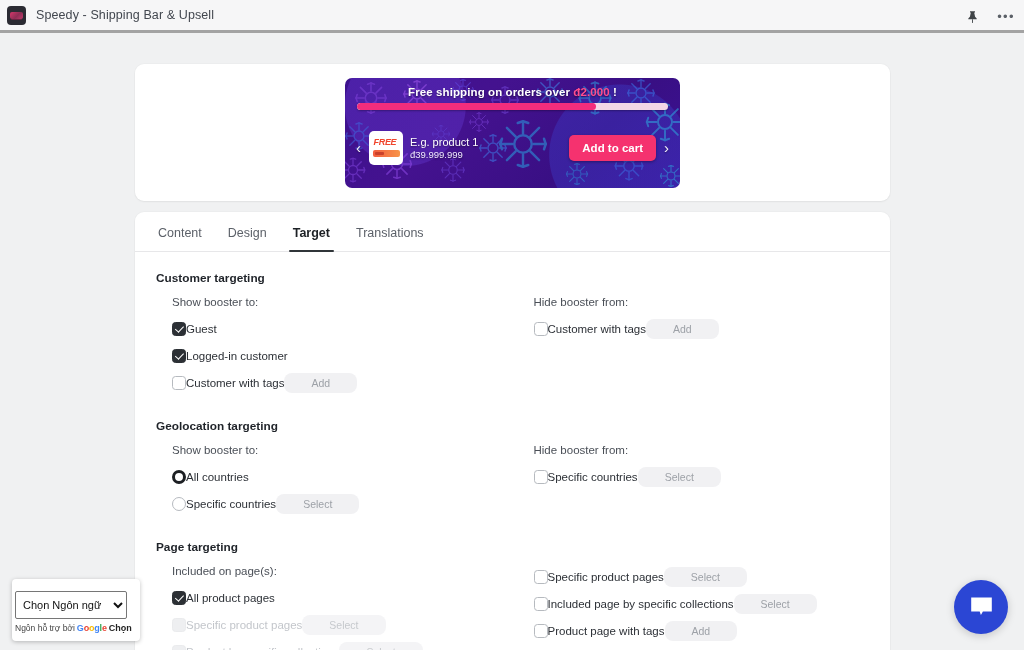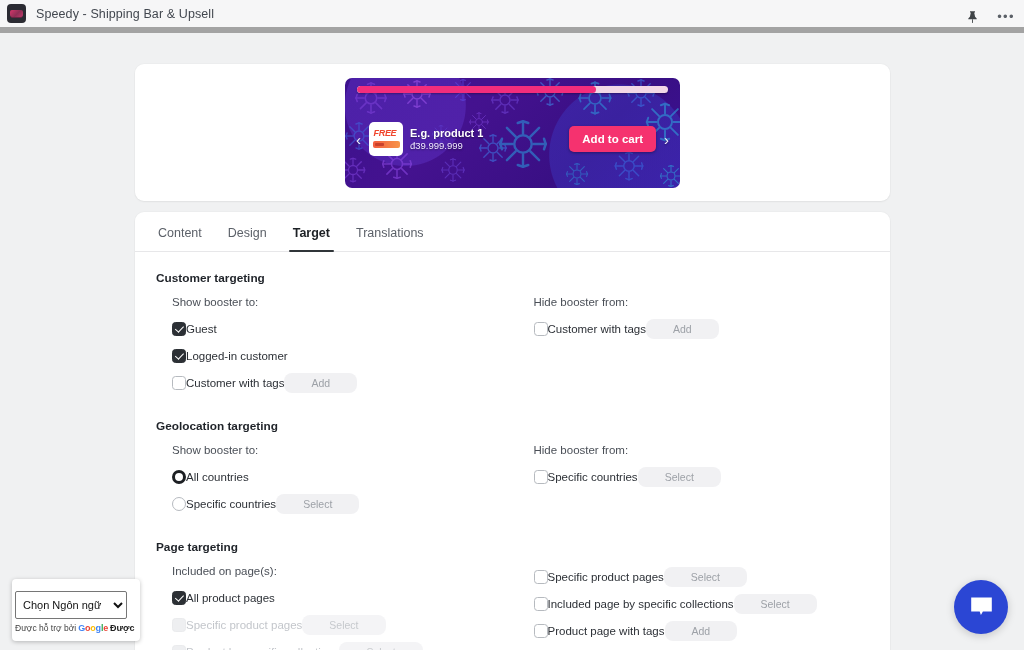--- a/index.html
+++ b/index.html
@@ -7,21 +7,21 @@
     width: 1024px; height: 650px;
     background: #f0f1f2;
     font-family: "Liberation Sans", sans-serif;
     overflow: hidden;
   }
 
   
   .topbar {
     height: 33px;
     background: #f6f6f7;
-    border-bottom: 6px solid #a3a3a3;
+    border-bottom: 3px solid #a3a3a3;
     display: flex;
     align-items: center;
     padding: 0 10px 0 7px;
     position: relative;
   }
   .app-icon {
     width: 19px; height: 19px;
     border-radius: 4px;
     background: #2b2b33;
     display: flex; align-items: center; justify-content: center;
@@ -137,21 +137,21 @@
     background:#c9402a; border-radius:1px;
   }
   .thumb-art .word {
     position:absolute; left:1px; top:0px;
     font-size:9px; font-weight:bold; font-style: italic;
     color:#f0452c; letter-spacing:-.3px;
     font-family:"Liberation Sans", sans-serif;
   }
   .prod-info { flex: 1 1 auto; min-width: 0; }
   .prod-name {
-    font-size: 11px; font-weight: bold; color: #fff;
+    font-size: 11px; font-weight: normal; color: #fff;
     white-space: nowrap; overflow: hidden; text-overflow: ellipsis;
     text-shadow: 0 1px 2px rgba(0,0,0,.45);
   }
   .prod-price {
     font-size: 9.5px; color: #f0e9ff; margin-top: 1px;
     text-shadow: 0 1px 2px rgba(0,0,0,.45);
   }
   .cta {
     background: #f5326f;
     color: #fff;
@@ -359,20 +359,23 @@
           <use href="#fl" x="178" y="66" stroke="#2d8ed6" transform="translate(178,66) scale(1.75) translate(-178,-66)"></use>
           <use href="#fl" x="232" y="96" stroke="#2f7fd0" transform="translate(232,96) scale(.8) translate(-232,-96)"></use>
           <use href="#fl" x="284" y="88" stroke="#3a66dc" transform="translate(284,88) scale(1.05) translate(-284,-88)"></use>
           <use href="#fl" x="326" y="98" stroke="#2f9ad8" transform="translate(326,98) scale(.8) translate(-326,-98)"></use>
           <use href="#fl" x="134" y="44" stroke="#7b3fd6" transform="translate(134,44) scale(.7) translate(-134,-44)"></use>
           <use href="#fl" x="96" y="56" stroke="#5f3fd0" transform="translate(96,56) scale(.65) translate(-96,-56)"></use>
         </g>
       </svg>
 
       <div class="banner-inner">
+        <div class="banner-head">
+          <span>Free shipping on orders over </span><span class="amount">đ2.000</span><span> !</span>
+        </div>
 
         <div class="progress-track">
           <div class="progress-fill" id="progfill" style="width: 77%;"></div>
         </div>
 
         <div class="banner-body">
           <div class="arrow">‹</div>
           <div class="thumb">
             <div class="thumb-art">
               <div class="word">FREE</div>
@@ -491,23 +494,23 @@
             </div>
           </div>
         </div>
       </div>
   </div>
 
   <div class="gtranslate">
     <div class="gt-panel"></div>
     <select class="gt-select" id="gtsel"><option>Chọn Ngôn ngữ</option></select>
     <div class="gt-credit">
-      <span>Được hỗ trợ bởi </span>
+      <span>Ngôn hỗ trợ bởi </span>
       <span class="g-logo"><span class="b1">G</span><span class="r1">o</span><span class="y1">o</span><span class="b2">g</span><span class="g1">l</span><span class="r2">e</span></span>
-      <span class="gt-dich">Được</span>
+      <span class="gt-dich">Chọn</span>
     </div>
   </div>
 
   <div class="chat-fab">
     <svg width="25" height="23" viewBox="0 0 25 23">
       <path d="M2.2 1.4h20.6v14.1H13.9l-2.0 3.6-1.2-3.6H2.2z" fill="#ffffff"></path>
     </svg>
   </div>
 
 </div>

